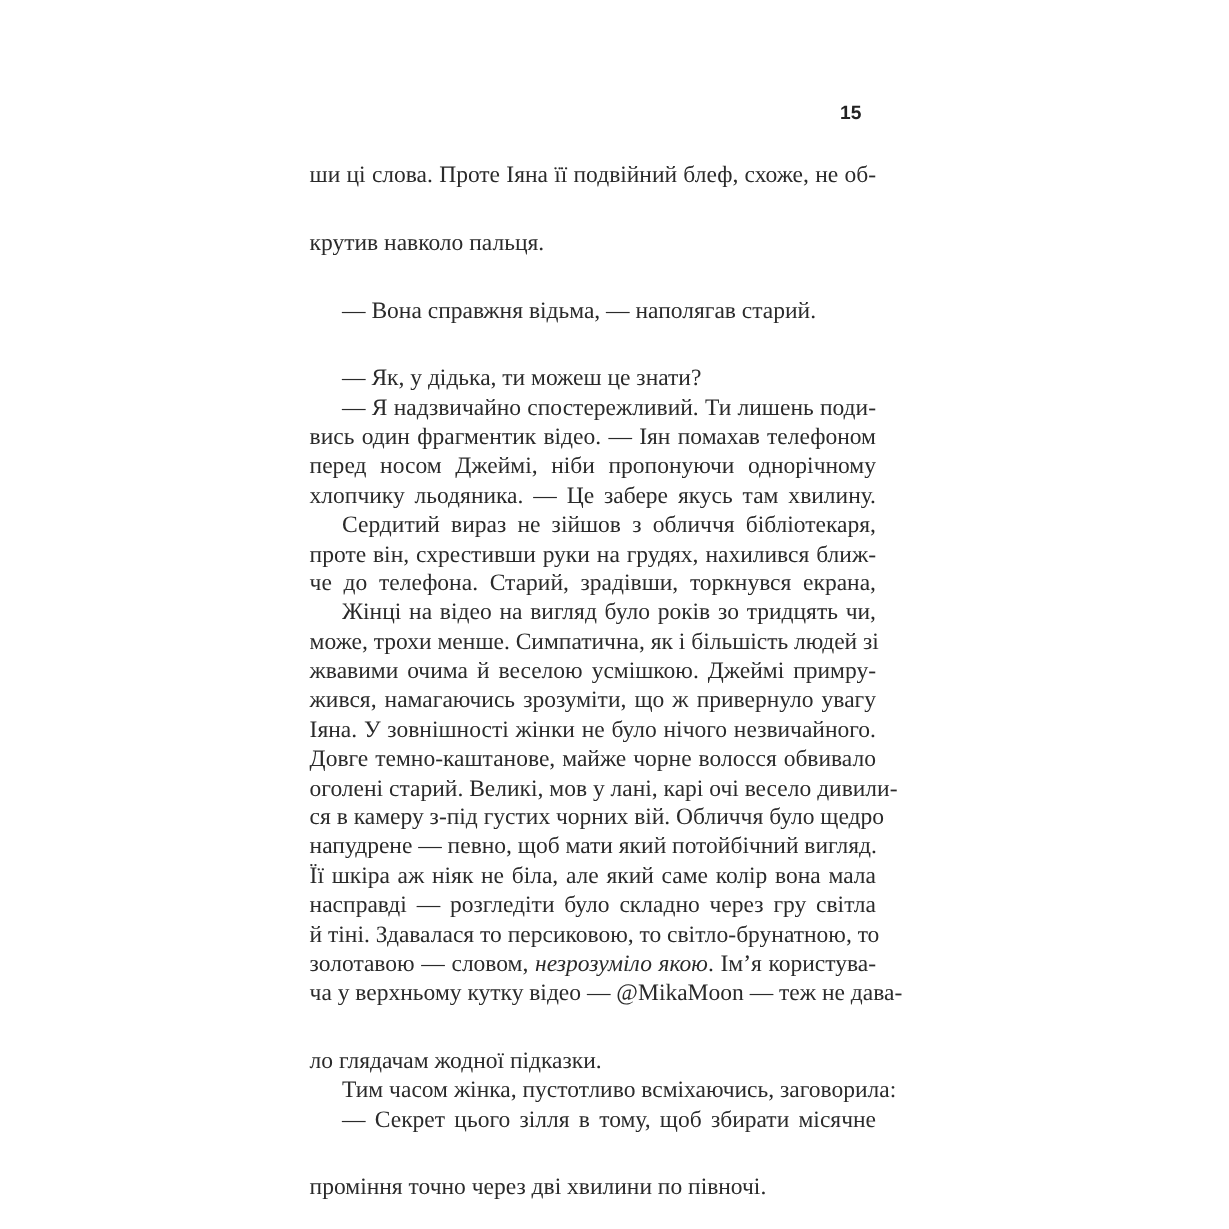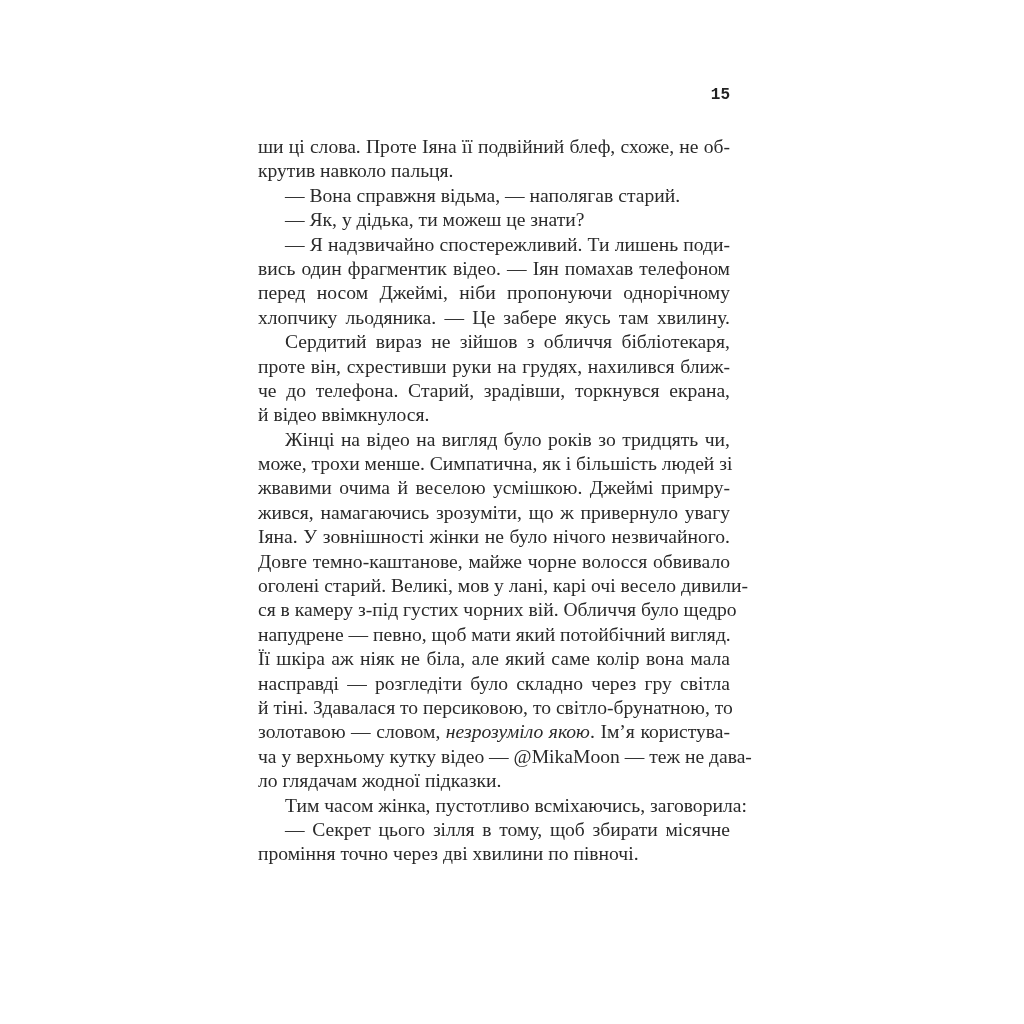--- a/index.html
+++ b/index.html
@@ -1,48 +1,47 @@
 <!DOCTYPE html>
 <html><head>
 <meta charset="utf-8">
 <style>
   html, body { margin: 0; padding: 0; background: #ffffff; }
   body { width: 1024px; height: 1024px; position: relative; overflow: hidden; }
   .page { position: absolute; left: 0; top: 0; width: 1024px; height: 1024px; background: #ffffff; }
   .page-number {
-    position: absolute; top: 86px; left: 700px; width: 30px; text-align: right;
-    font-family: Liberation Mono, monospace; font-size: 16px; font-weight: bold; color: #222;
+    position: absolute; top: 86px; left: 700px; width: 30px; 
+    font-family: Liberation Sans, sans-serif; font-size: 16px; font-weight: bold; color: #222;
   }
   .body-text {
     position: absolute; left: 258px; top: 135px; width: 472px;
     font-family: "Liberation Serif", serif; font-size: 19.6px; line-height: 24.4px; color: #2a2a2a;
   }
   .line { display: block; white-space: nowrap; text-align: justify; text-align-last: justify; height: 24.4px; }
-  .line.last { text-align-last: left; }
+  .line.last { text-align-last: left; margin-top: 32px; }
   .line.indent { padding-left: 27px; }
   .it { font-style: italic; }
 </style>
 </head>
 <body>
 
 <div class="page">
   <div class="page-number">15</div>
   <div class="body-text">
     <span class="line">ши ці слова. Проте Іяна її подвійний блеф, схоже, не об-</span>
     <span class="line last">крутив навколо пальця.</span>
     <span class="line indent last">— Вона справжня відьма, — наполягав старий.</span>
     <span class="line indent last">— Як, у дідька, ти можеш це знати?</span>
     <span class="line indent">— Я надзвичайно спостережливий. Ти лишень поди-</span>
     <span class="line">вись один фрагментик відео. — Іян помахав телефоном</span>
     <span class="line">перед носом Джеймі, ніби пропонуючи однорічному</span>
     <span class="line">хлопчику льодяника. — Це забере якусь там хвилину.</span>
     <span class="line indent">Сердитий вираз не зійшов з обличчя бібліотекаря,</span>
     <span class="line">проте він, схрестивши руки на грудях, нахилився ближ-</span>
     <span class="line">че до телефона. Старий, зрадівши, торкнувся екрана,</span>
-    <span class="line last">й відео ввімкнулося.</span>
     <span class="line indent">Жінці на відео на вигляд було років зо тридцять чи,</span>
     <span class="line">може, трохи менше. Симпатична, як і більшість людей зі</span>
     <span class="line">жвавими очима й веселою усмішкою. Джеймі примру-</span>
     <span class="line">жився, намагаючись зрозуміти, що ж привернуло увагу</span>
     <span class="line">Іяна. У зовнішності жінки не було нічого незвичайного.</span>
     <span class="line">Довге темно-каштанове, майже чорне волосся обвивало</span>
     <span class="line">оголені старий. Великі, мов у лані, карі очі весело дивили-</span>
     <span class="line">ся в камеру з-під густих чорних вій. Обличчя було щедро</span>
     <span class="line">напудрене — певно, щоб мати який потойбічний вигляд.</span>
     <span class="line">Її шкіра аж ніяк не біла, але який саме колір вона мала</span>

